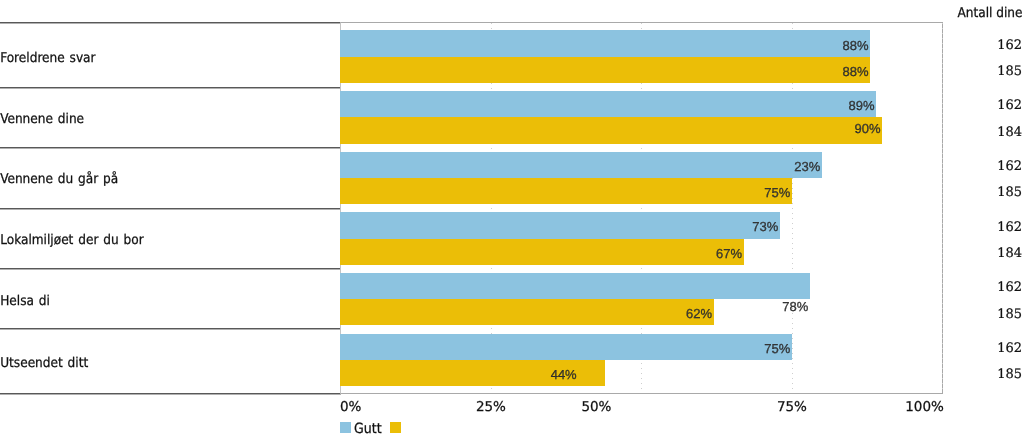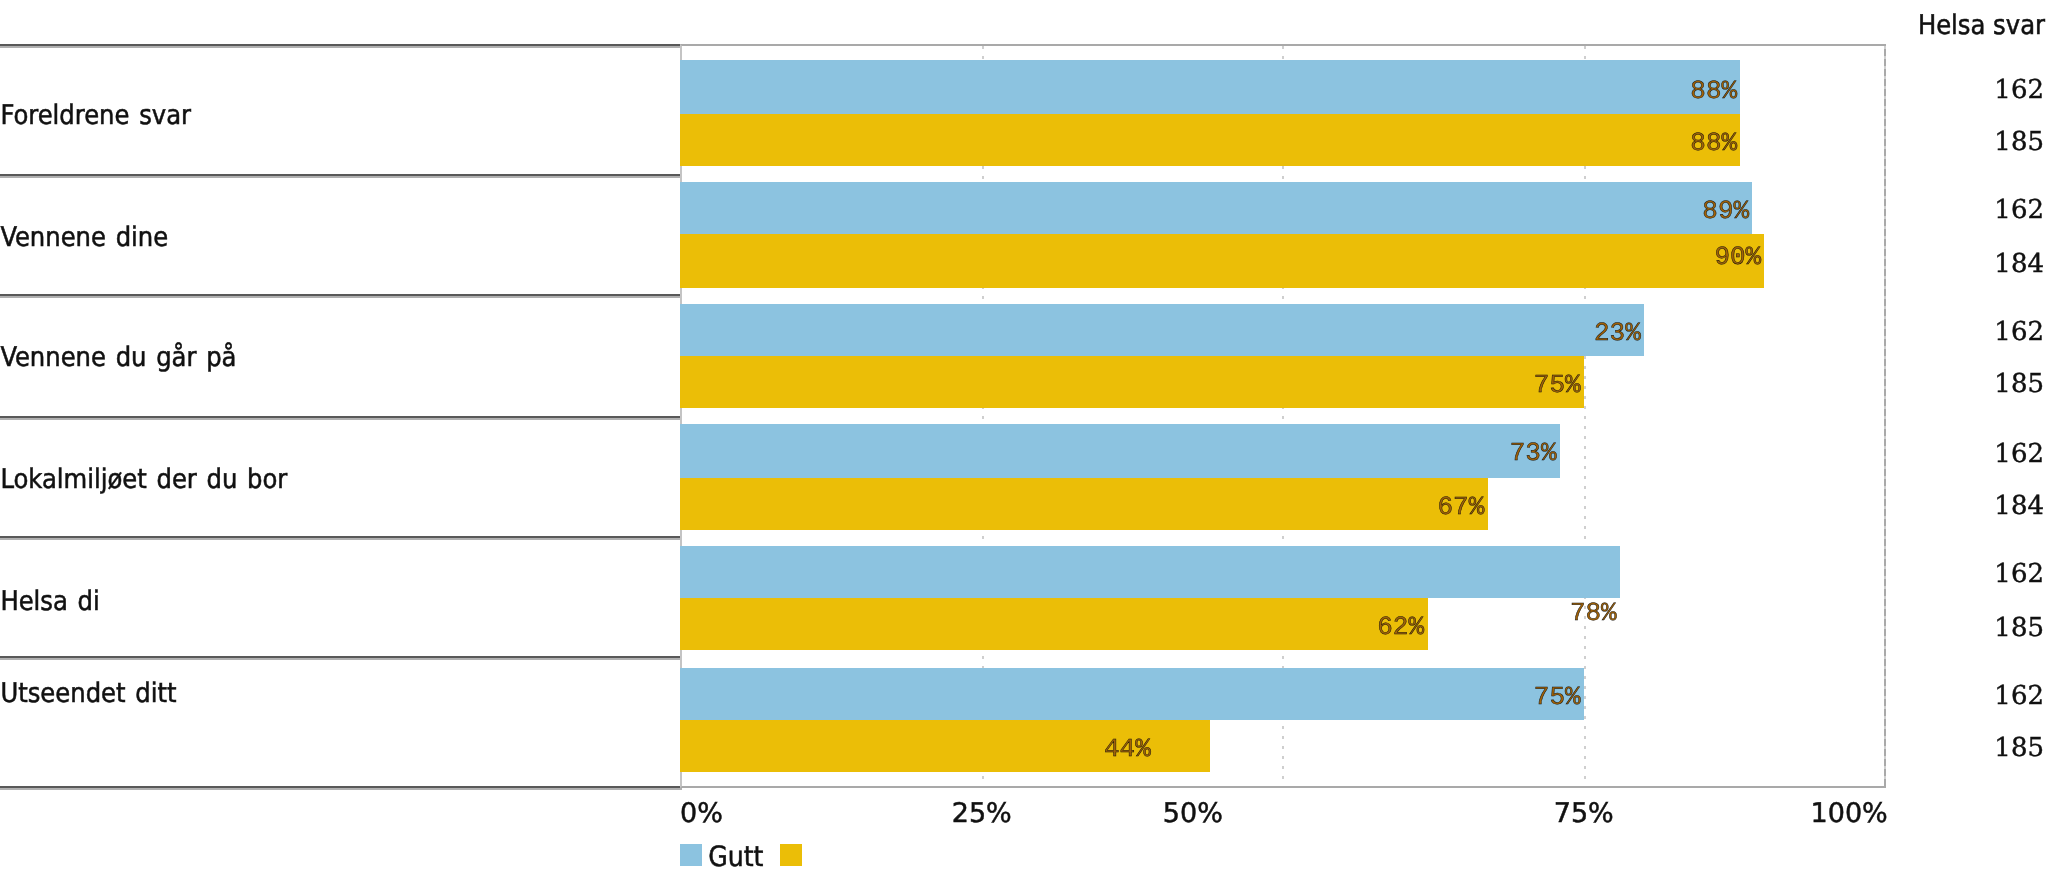--- a/index.html
+++ b/index.html
@@ -19,22 +19,22 @@
              line-height:14px;-webkit-text-stroke:0.25px #111111;}
 
   
   #plot-frame{position:absolute;box-sizing:border-box;border:1px solid #a9a9a9;border-left-color:#c4c4c4;}
   .gridline{position:absolute;width:1px;
             background-image:linear-gradient(to bottom,#cfcfcf 0 1.3px,rgba(255,255,255,0) 1.3px 5px);
             background-size:1px 5px;background-repeat:repeat-y;}
 
   
   .bar{position:absolute;}
-  .bar-label{position:absolute;font-family:Liberation Mono, monospace;
-             font-size:13px;color:#a16207;white-space:nowrap;text-align:right;
+  .bar-label{position:absolute;font-family:Liberation Sans, sans-serif;
+             font-size:13px;color:#404040;white-space:nowrap;text-align:right;
              line-height:13px;-webkit-text-stroke:0.25px #111111;}
 
   
   .xtick{position:absolute;font-family:"DejaVu Sans",sans-serif;
          font-size:13.5px;color:#111111;white-space:nowrap;line-height:14px;
          -webkit-text-stroke:0.25px #111111;}
 
   
   .legend-swatch{position:absolute;width:11.2px;height:10.6px;}
   .legend-text{position:absolute;font-family:"DejaVu Sans",sans-serif;font-stretch:condensed;
@@ -59,21 +59,21 @@
       <div class="tbl-line" style="top: 146.9px;"></div>
       <div class="tbl-line" style="top: 207.7px;"></div>
       <div class="tbl-line" style="top: 267.9px;"></div>
       <div class="tbl-line" style="top: 328.3px;"></div>
       <div class="tbl-line" style="top: 392.7px;"></div>
       <div class="cat-label" style="top: 51.2px; left: 0.2px;">Foreldrene svar</div>
       <div class="cat-label" style="top: 111.82px; left: 0.2px;">Vennene dine</div>
       <div class="cat-label" style="top: 172.44px; left: 0.2px;">Vennene du går på</div>
       <div class="cat-label" style="top: 233.06px; left: 0.2px;">Lokalmiljøet der du bor</div>
       <div class="cat-label" style="top: 293.68px; left: 0.2px;">Helsa di</div>
-      <div class="cat-label" style="top: 340px; left: 0.2px;">Utseendet ditt</div>
+      <div class="cat-label" style="top: 356px; left: 0.2px;">Utseendet ditt</div>
     </div>
   <div id="plot-frame" style="left: 340.4px; top: 22px; width: 603px; height: 372.3px;"></div>
   <div id="grid">
       <div class="gridline" style="left: 490.9px; top: 23px; height: 370.3px;"></div>
       <div class="gridline" style="left: 641.4px; top: 23px; height: 370.3px;"></div>
       <div class="gridline" style="left: 791.9px; top: 23px; height: 370.3px;"></div>
       <div class="gridline" style="left: 942.4px; top: 23px; height: 370.3px;"></div>
     </div>
   <div id="bars">
       <div class="bar" style="left: 340.4px; top: 30.4px; width: 529.76px; height: 26.3px; background: rgb(140, 195, 224);"></div>
@@ -107,21 +107,21 @@
       <div class="xtick" style="top: 399.5px; left: 581.4px; width: 120px; text-align: left;">50%</div>
       <div class="xtick" style="top: 399.5px; left: 731.9px; width: 120px; text-align: center;">75%</div>
       <div class="xtick" style="top: 399.5px; left: 0px; width: 943.9px; text-align: right;">100%</div>
     </div>
   <div id="legend">
       <div class="legend-swatch" style="left: 340.1px; top: 422.3px; background: rgb(140, 195, 224);"></div>
       <div class="legend-text" style="left: 354.1px; top: 421.5px;">Gutt</div>
       <div class="legend-swatch" style="left: 389.7px; top: 422.3px; background: rgb(235, 190, 7);"></div>
       <div class="legend-text" style="left: 403.7px; top: 421.5px; margin-top: 24px;">Jente</div>
     </div>
-  <div id="counts-header" style="right: 0.5px; top: 5.5px;">Helsa svar</div>
+  <div id="counts-header" style="right: 0.5px; top: 5.5px;">Antall dine</div>
   <div id="counts">
       <div class="count" style="right: 1px; top: 38.85px;">162</div>
       <div class="count" style="right: 1px; top: 65.15px;">185</div>
       <div class="count" style="right: 1px; top: 99.47px;">162</div>
       <div class="count" style="right: 1px; top: 125.77px;">184</div>
       <div class="count" style="right: 1px; top: 160.09px;">162</div>
       <div class="count" style="right: 1px; top: 186.39px;">185</div>
       <div class="count" style="right: 1px; top: 220.71px;">162</div>
       <div class="count" style="right: 1px; top: 247.01px;">184</div>
       <div class="count" style="right: 1px; top: 281.33px;">162</div>

